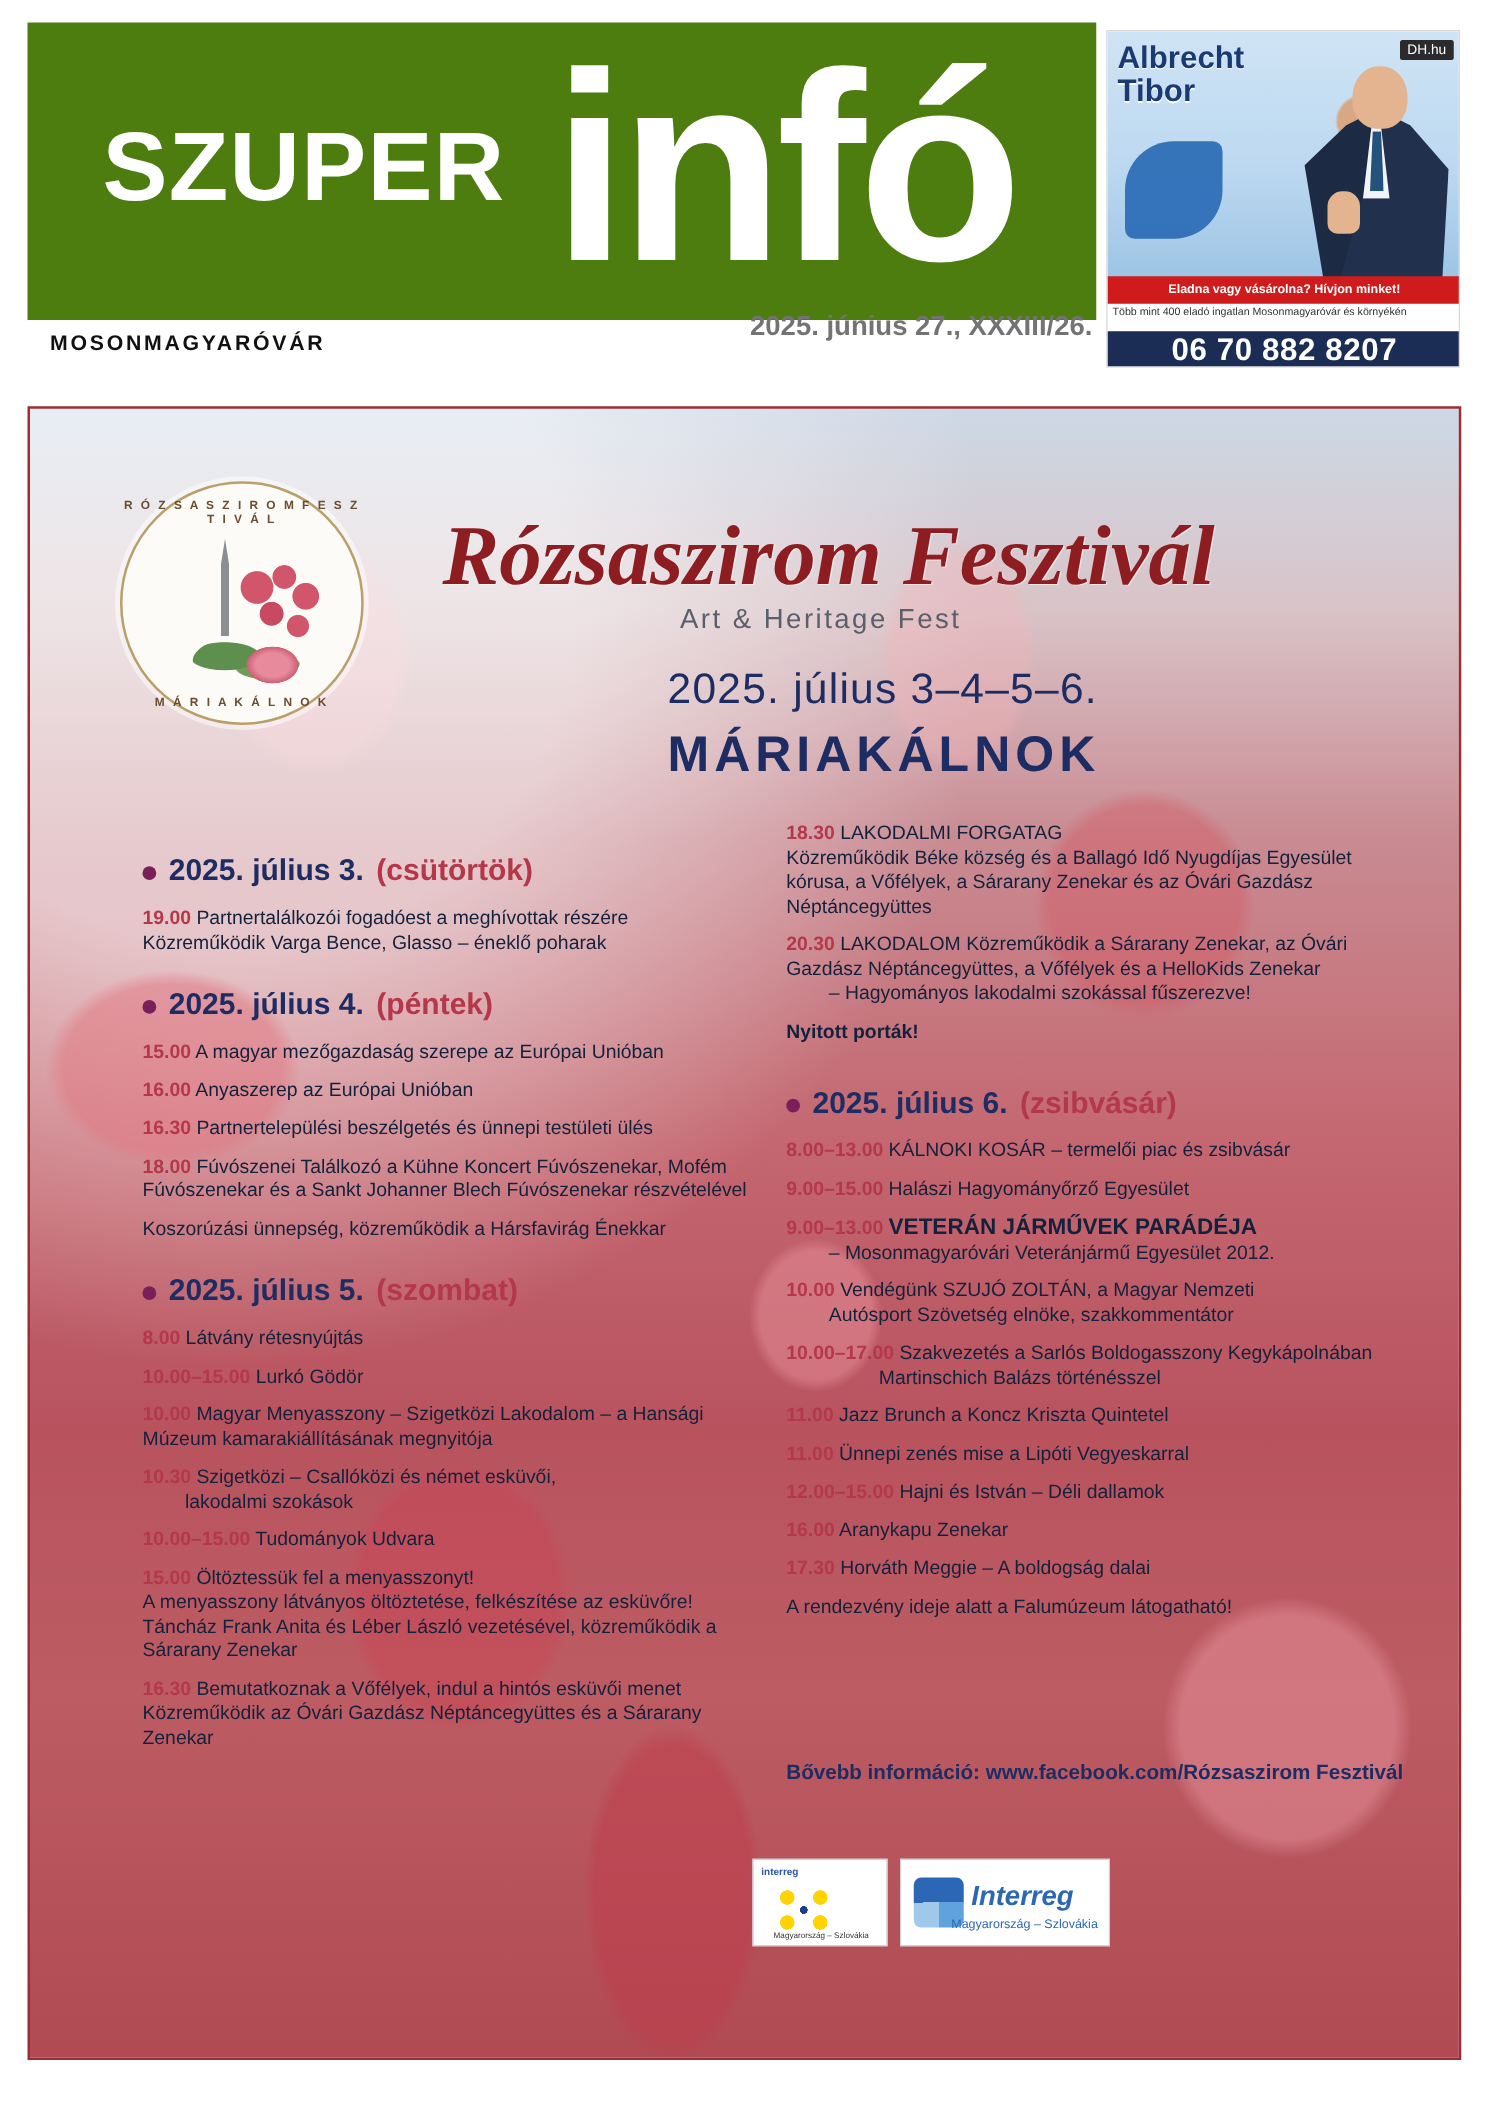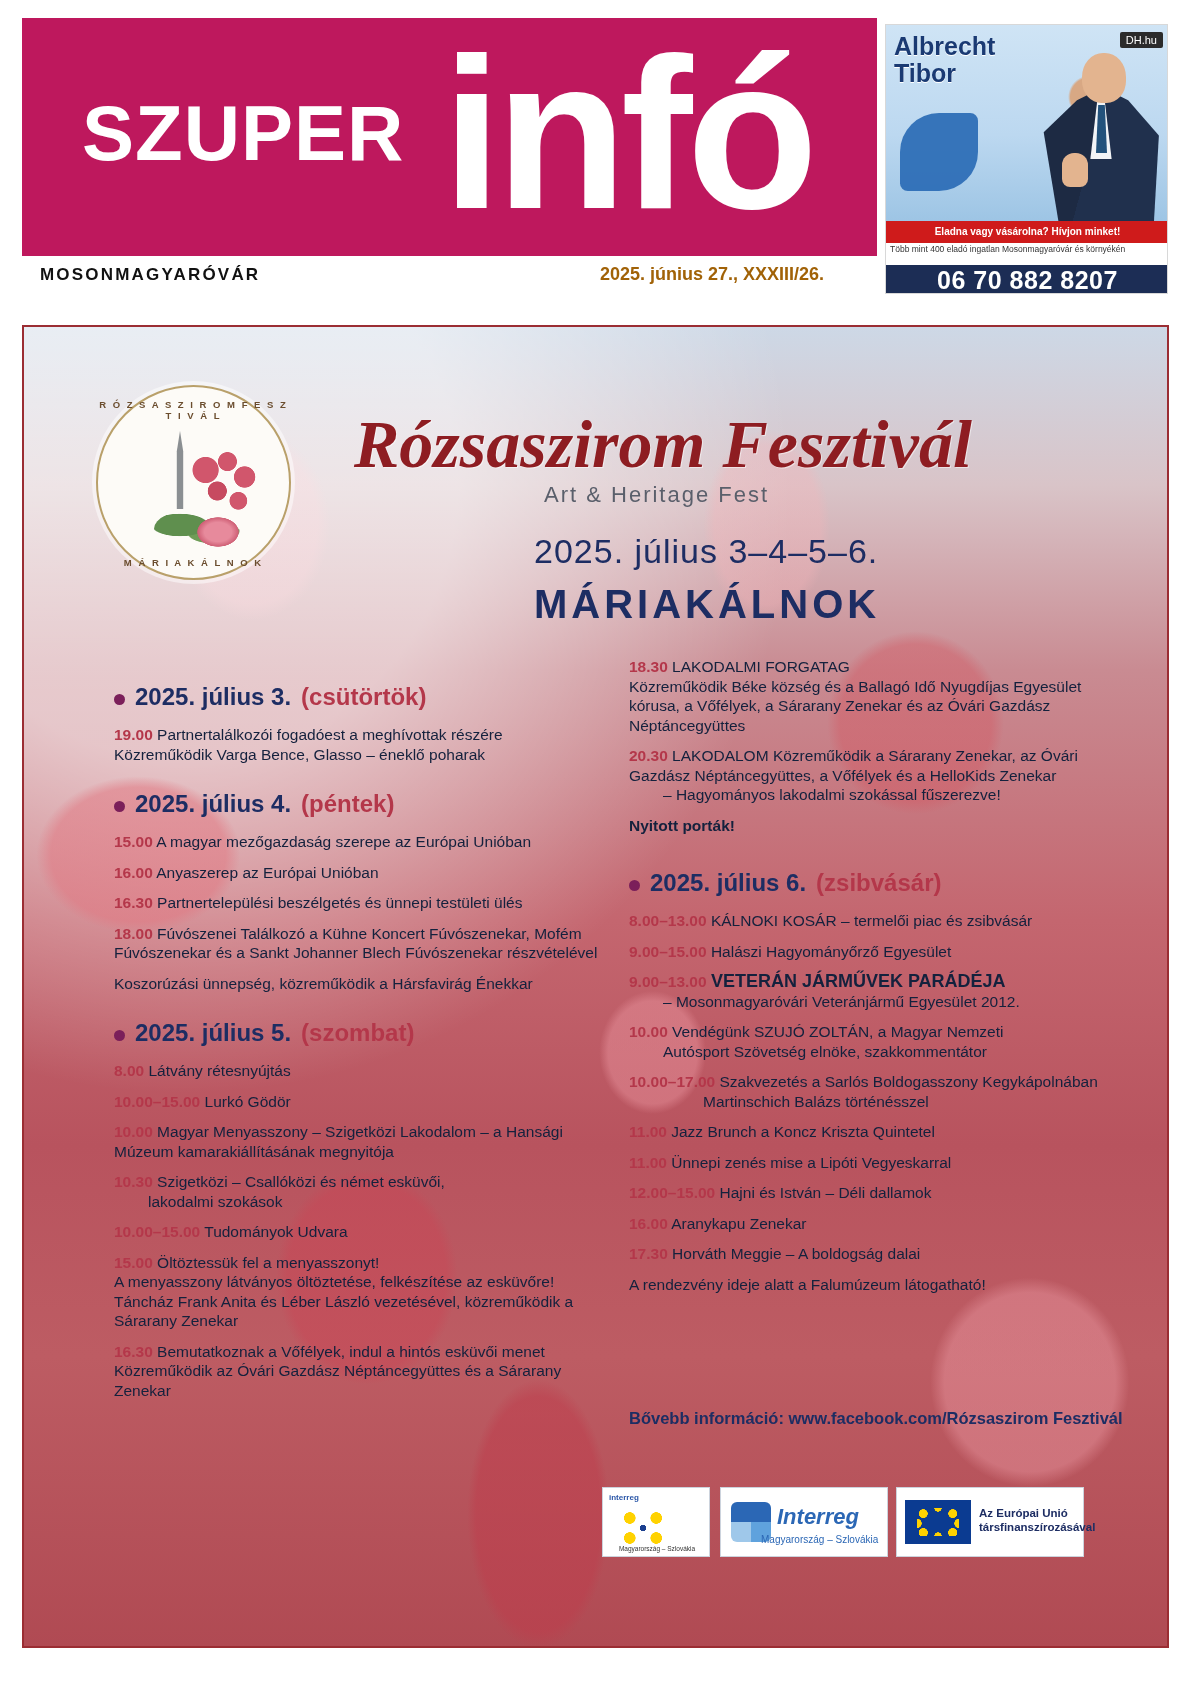--- a/index.html
+++ b/index.html
@@ -9,21 +9,21 @@
     font-family: "Liberation Sans", sans-serif;
     background: #ffffff;
     position: relative;
     overflow: hidden;
   }
 
   
   .masthead {
     position: absolute;
     left: 22px; top: 18px; width: 855px; height: 238px;
-    background: #be185d;
+    background: #4d7c0f;
   }
   .logo-szuper {
     position: absolute;
     left: 60px; top: 70px;
     font-size: 78px;
     font-weight: bold;
     letter-spacing: 1px;
     color: #ffffff;
     font-family: "Liberation Sans", sans-serif;
   }
@@ -41,23 +41,23 @@
   .city {
     position: absolute;
     left: 40px; top: 265px;
     font-size: 17px; font-weight: bold;
     letter-spacing: 2.2px;
     color: #111;
     text-align: right;
   }
   .issue {
     position: absolute;
-    left: 600px; top: 264px;
-    font-size: 18px; font-weight: bold;
-    color: #a16207;
+    left: 600px; top: 248px;
+    font-size: 22px; font-weight: bold;
+    color: #737373;
   }
 
   
   .advert {
     position: absolute;
     left: 885px; top: 24px; width: 283px; height: 270px;
     background: #ffffff;
     border: 1px solid #d8d8d8;
     overflow: hidden;
   }
@@ -515,20 +515,16 @@
       <div class="lg lg1">
         <span class="lg1-top">interreg</span>
         <span class="lg1-star"></span>
         <span class="lg1-txt">Magyarország – Szlovákia</span>
       </div>
       <div class="lg lg2">
         <span class="interreg-mark"></span>
         <span class="interreg-word">Interreg</span>
         <span class="interreg-sub">Magyarország – Szlovákia</span>
       </div>
-      <div class="lg lg3">
-        <span class="eu-flag"></span>
-        <span class="eu-text">Az Európai Unió társfinanszírozásával</span>
-      </div>
     </div>
 
   </div>
 </div>
 
 </body></html>

